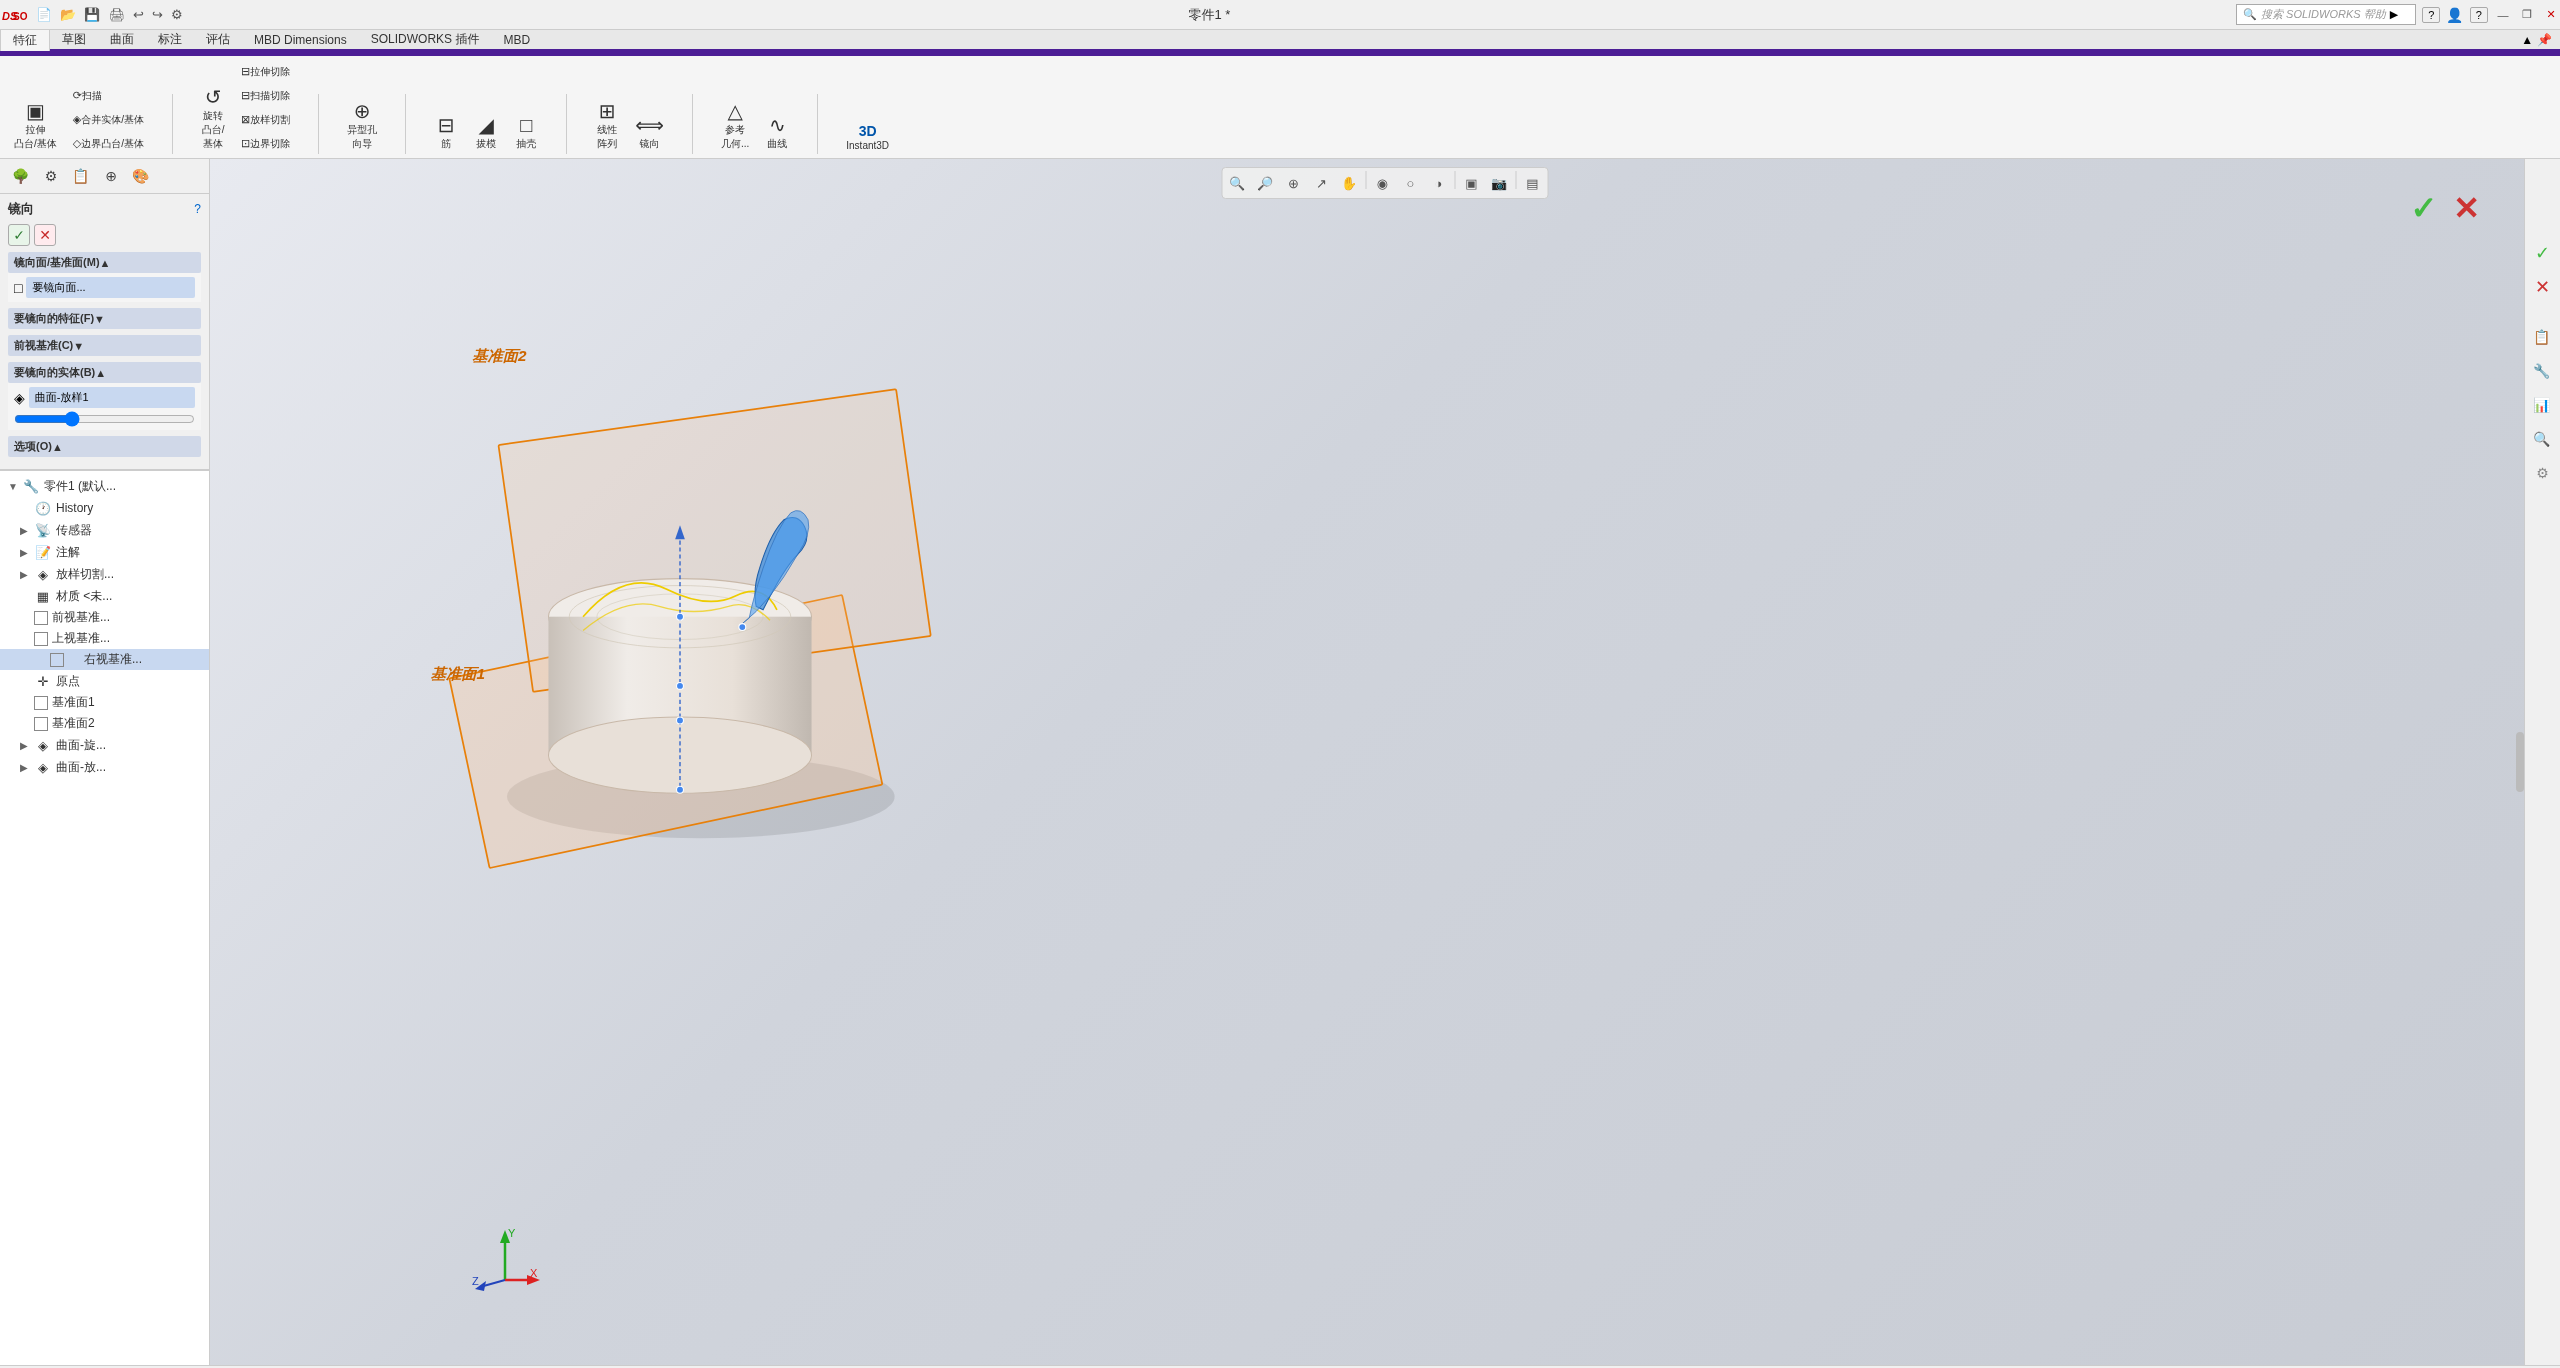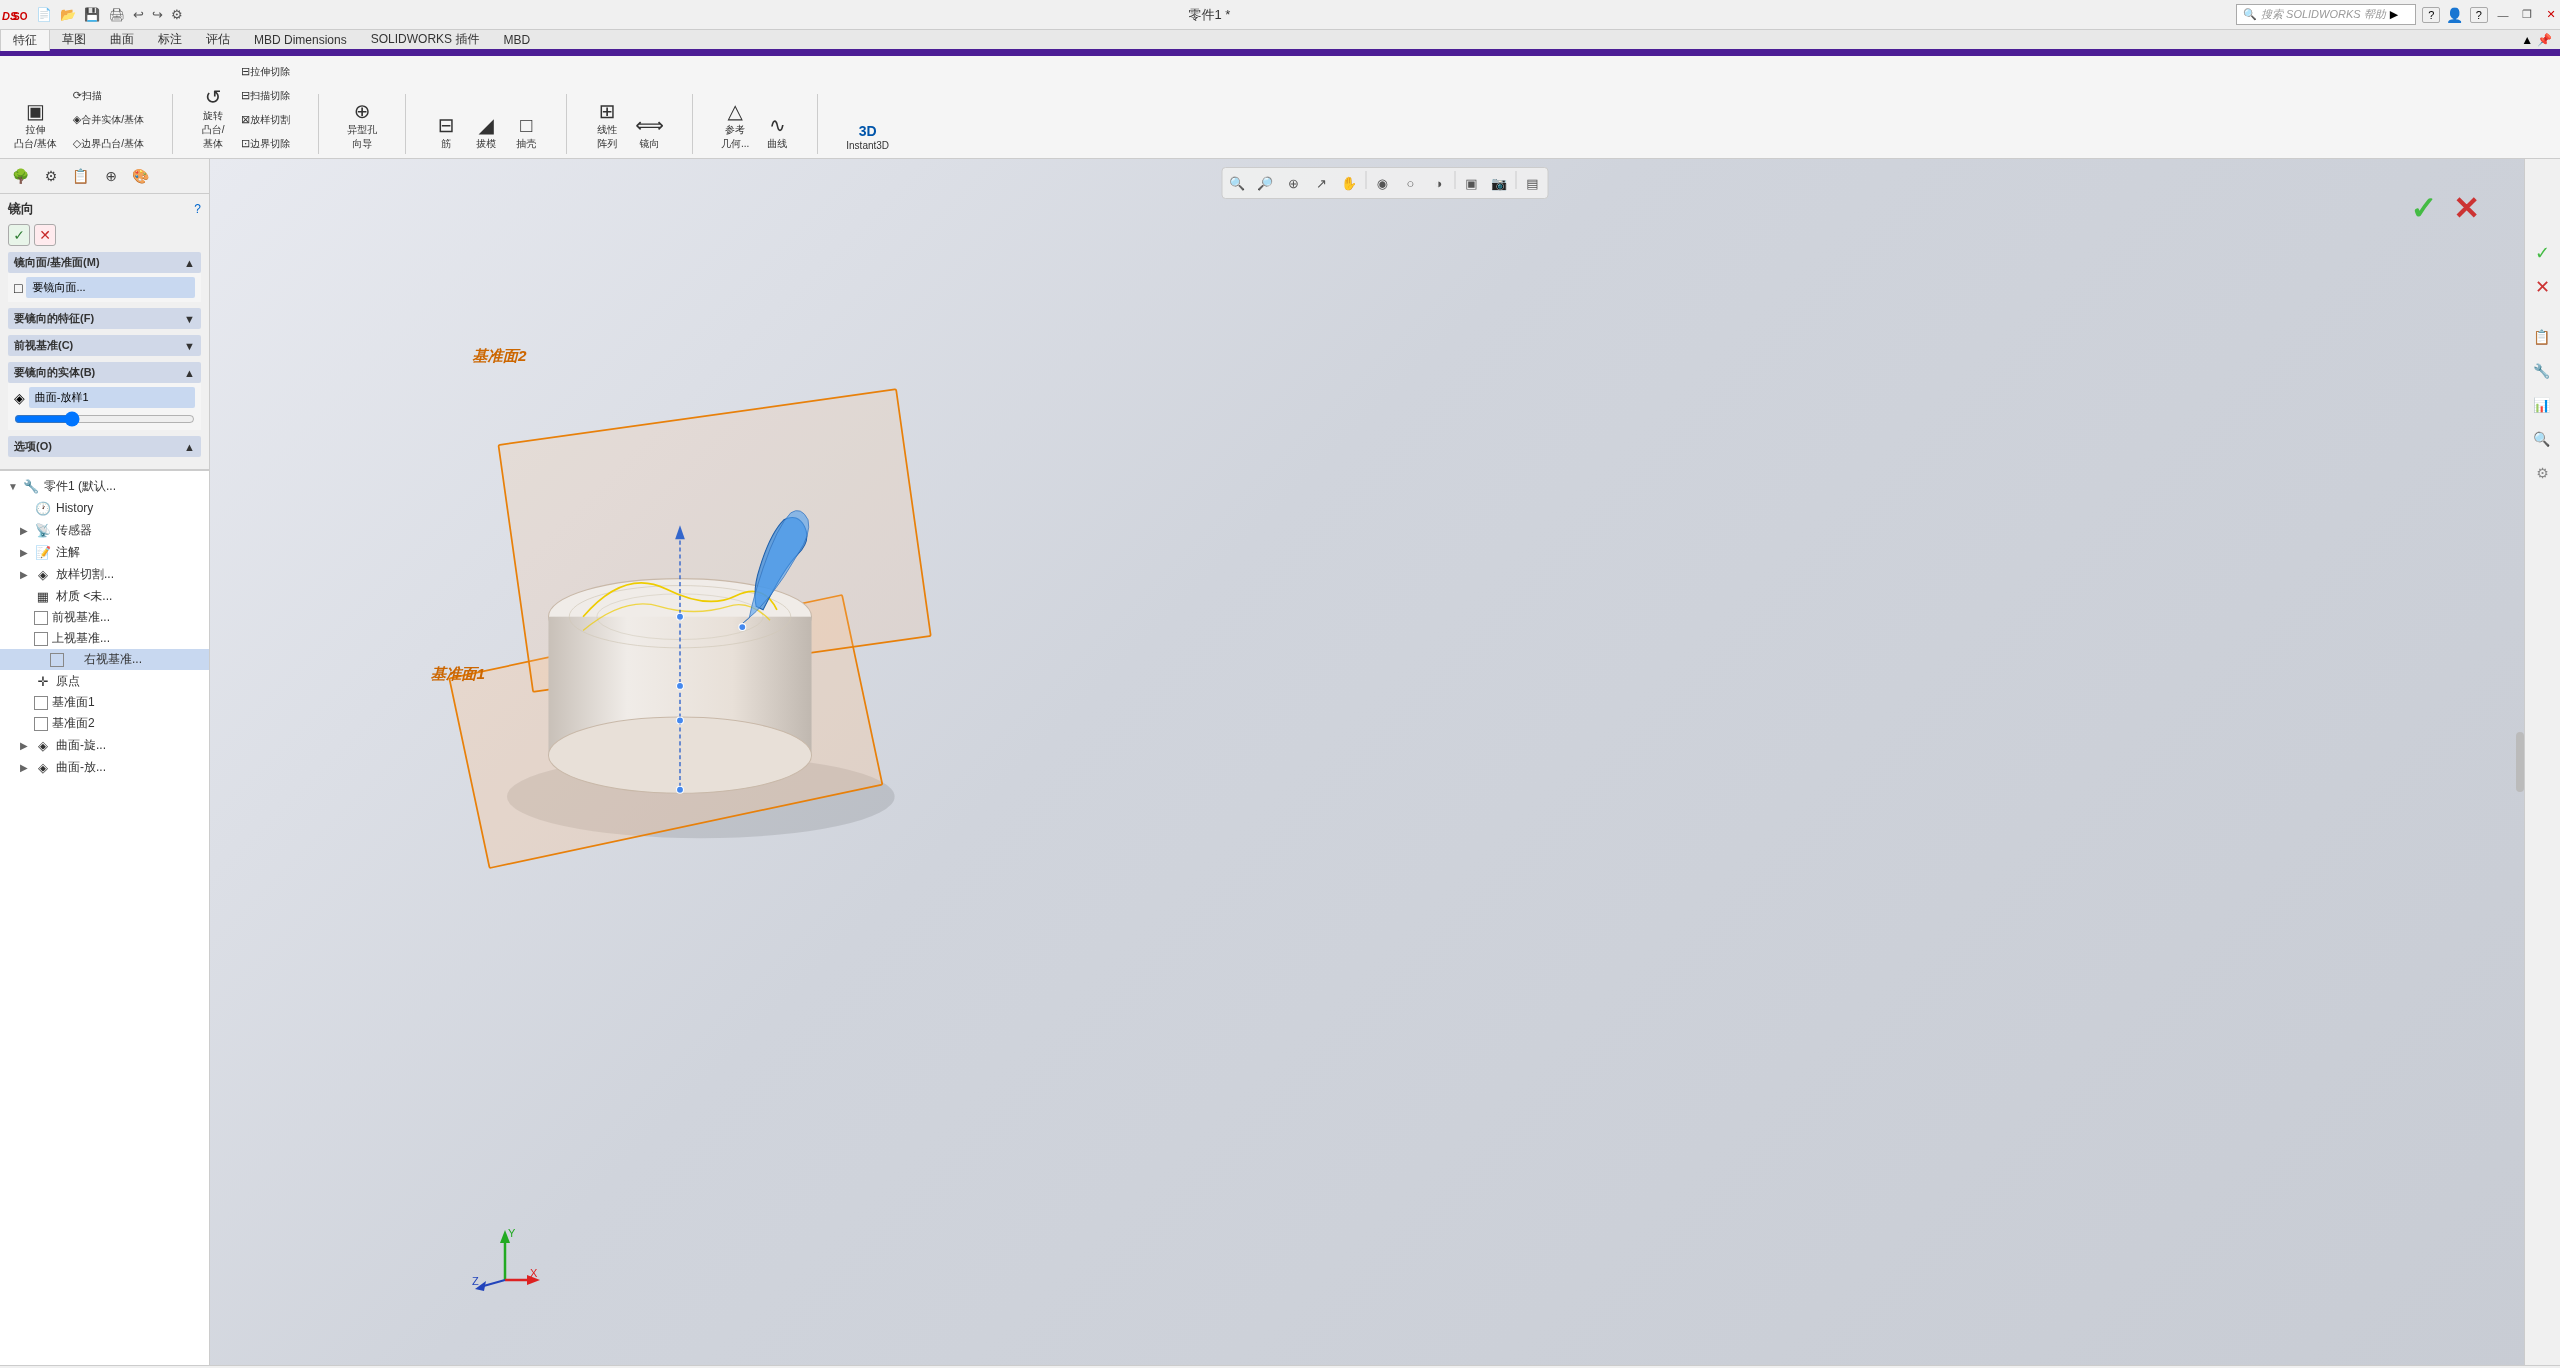--- a/index.html
+++ b/index.html
@@ -39,21 +39,21 @@
     #property-panel { padding: 6px 8px; border-bottom: 1px solid #ccc; background: #f0f0f0; }
     #prop-title { display: flex; align-items: center; justify-content: space-between; margin-bottom: 6px; }
     #prop-title-label { font-size: 13px; font-weight: bold; color: #333; }
     #prop-help { color: #0066cc; cursor: pointer; font-size: 12px; }
     #prop-confirm-row { display: flex; gap: 4px; margin-bottom: 6px; }
     .prop-confirm-btn { width: 22px; height: 22px; border-radius: 3px; cursor: pointer; display: flex; align-items: center; justify-content: center; font-size: 14px; border: 1px solid #aaa; }
     .prop-confirm-btn.green { background: #e8f5e9; color: #2e7d32; }
     .prop-confirm-btn.red { background: #ffebee; color: #c62828; }
 
     .prop-section { margin-bottom: 6px; }
-    .prop-section-header { display: flex; align-items: center; justify-content: space-between; background: #d0d8e8; padding: 3px 6px; cursor: pointer; border-radius: 2px; font-size: 11px; font-weight: bold; color: #333; }
+    .prop-section-header { display: flex; align-items: center; background: #d0d8e8; padding: 3px 6px; cursor: pointer; border-radius: 2px; font-size: 11px; font-weight: bold; color: #333; }
     .prop-section-content { padding: 4px 6px; background: #f5f5f5; }
     .selected-item { background: #c8d8f0; padding: 3px 6px; font-size: 11px; border-radius: 2px; width: 100%; }
     .prop-checkbox { display: flex; align-items: center; gap: 4px; font-size: 11px; color: #333; cursor: pointer; }
     .prop-radio { display: flex; align-items: center; gap: 4px; font-size: 11px; color: #333; cursor: pointer; }
     input[type=checkbox], input[type=radio] { cursor: pointer; }
 
     
     #feature-tree { flex: 1; overflow-y: auto; background: white; border-top: 1px solid #ccc; padding: 4px 0; }
     .tree-item { display: flex; align-items: center; padding: 2px 8px; cursor: pointer; font-size: 12px; color: #333; white-space: nowrap; }
     .tree-item.selected { background: #c8d8f0; gap: 16px; }

